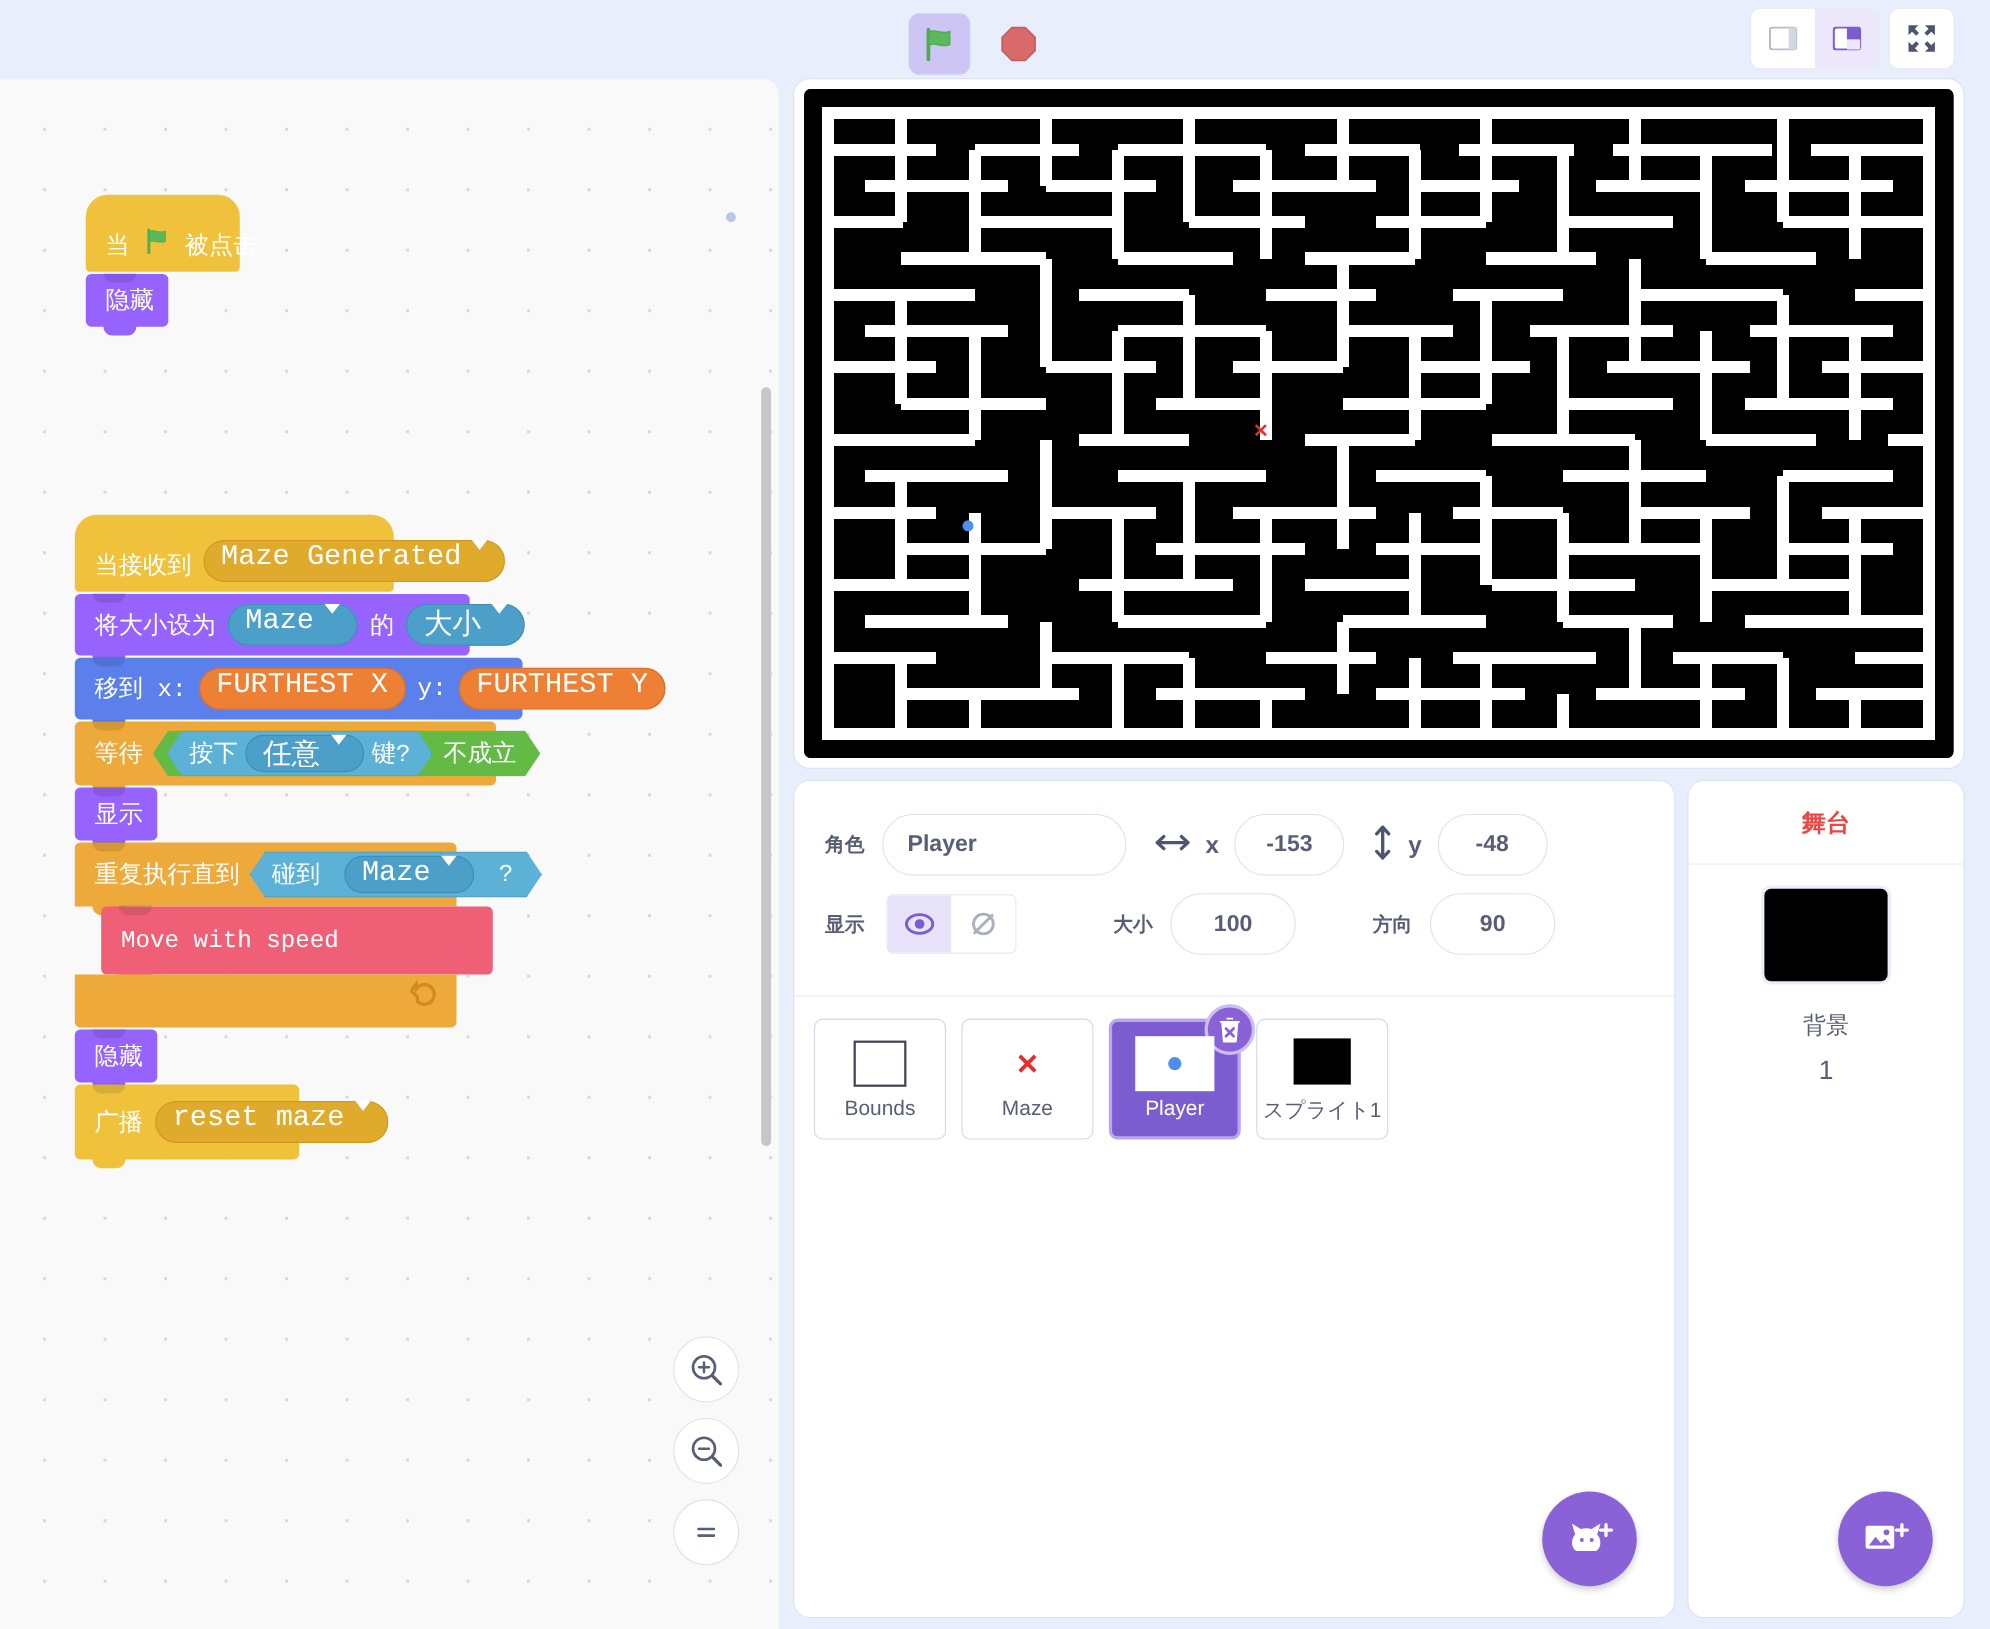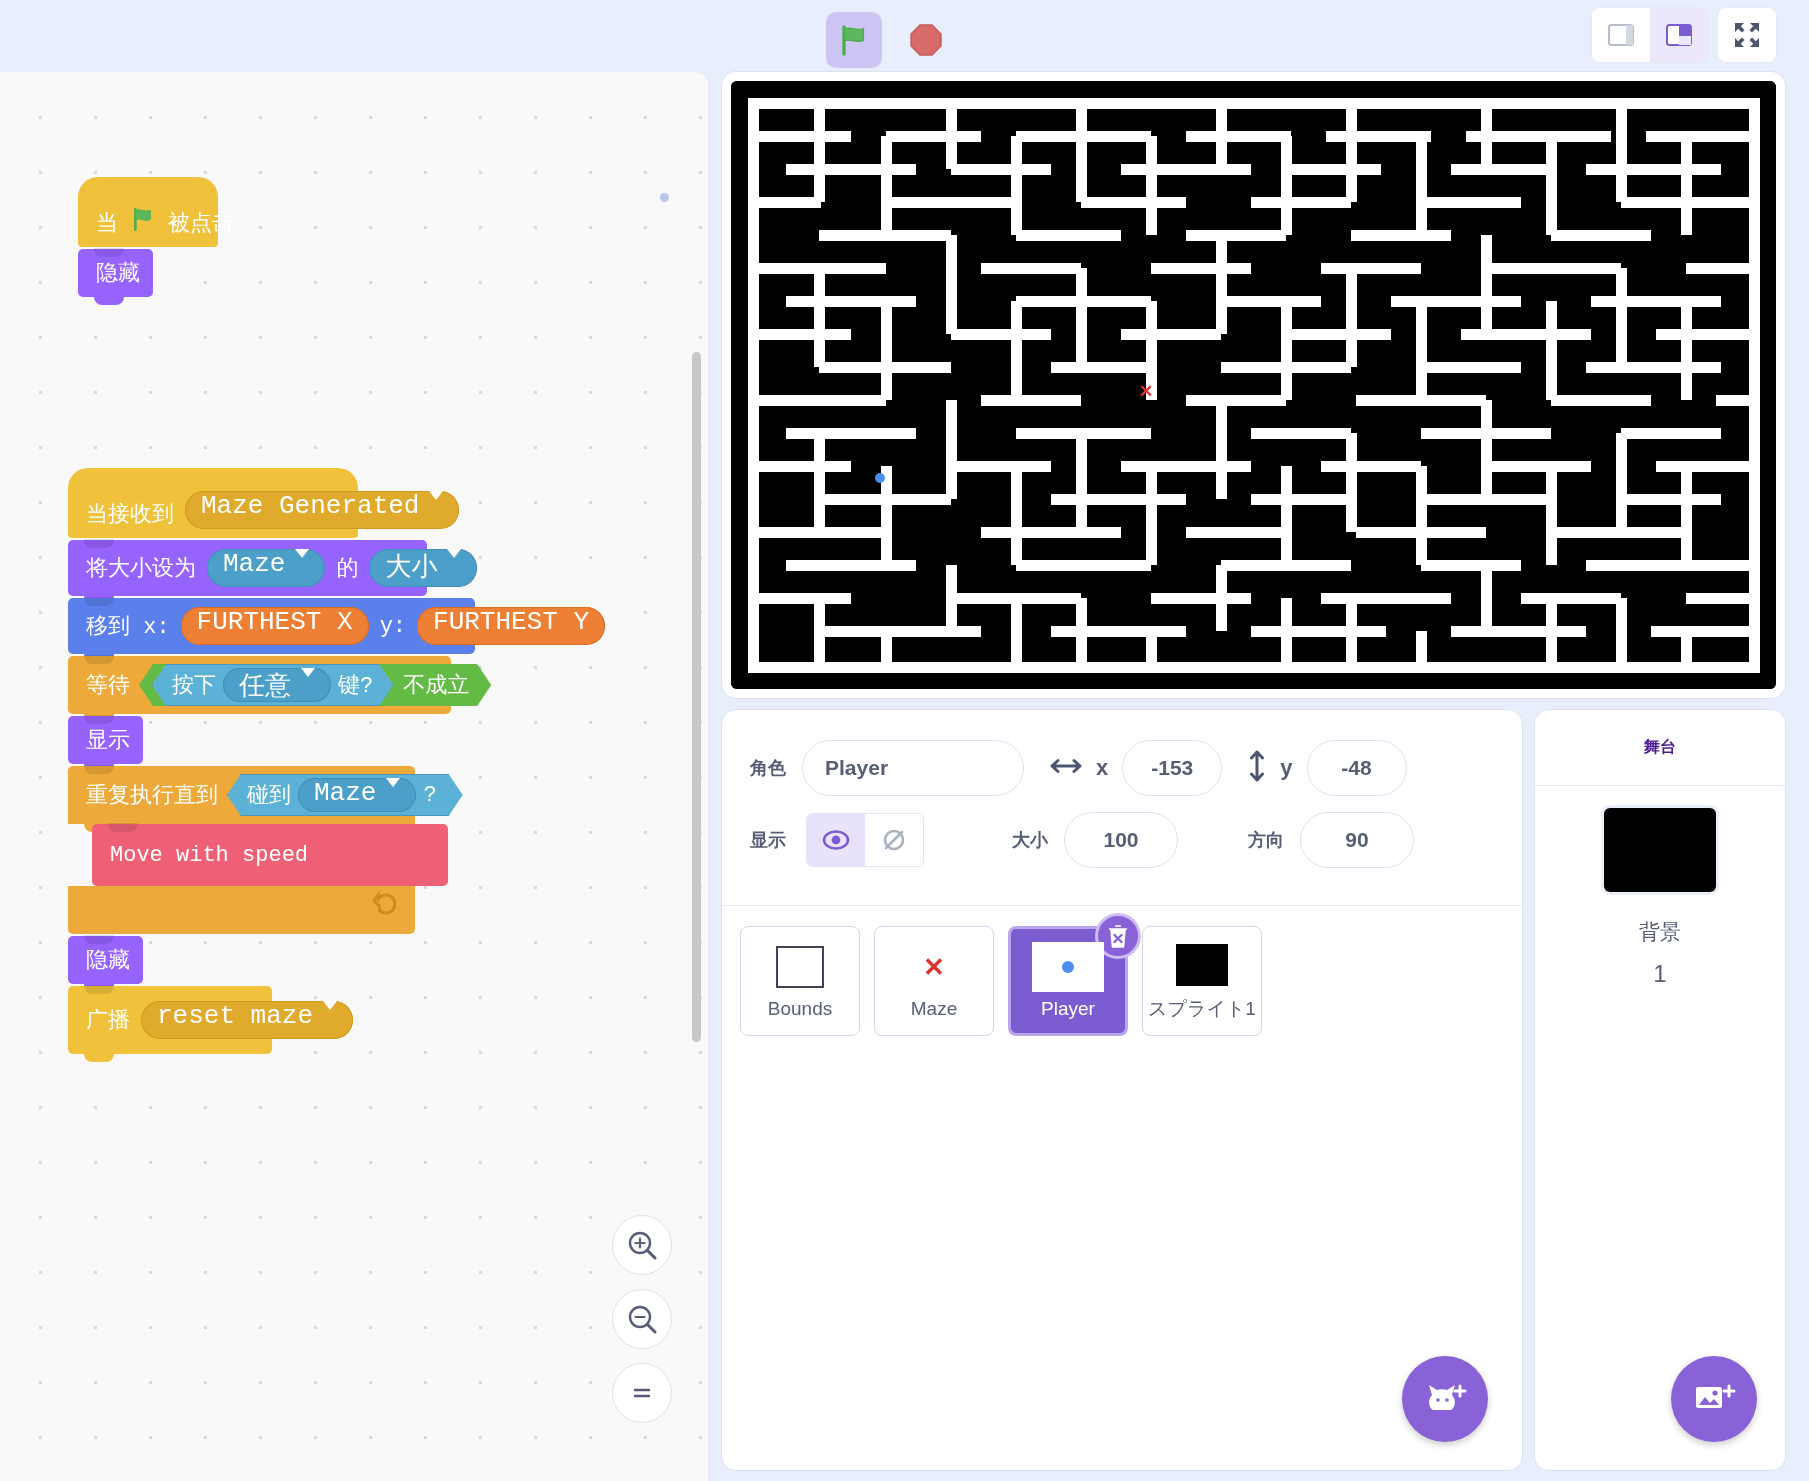--- a/index.html
+++ b/index.html
@@ -228,21 +228,21 @@
   }
 
   
   .stage-pane {
     position: absolute; left: 1535px; top: 710px; width: 250px; height: 760px;
     background: #fff; border-radius: 14px; box-shadow: 0 0 0 1px #dbe3f3;
     overflow: hidden;
   }
   .stage-hdr {
     height: 76px; display: flex; align-items: center; justify-content: center;
-    border-bottom: 1px solid #e6ecf7; font-size: 16px; color: #4c1d95; font-weight: bold;
+    border-bottom: 1px solid #e6ecf7; font-size: 22px; color: #ef4444; font-weight: bold;
   }
   .stage-thumb-box {
     padding: 22px 30px 0; display: flex; flex-direction: column; align-items: center;
   }
   .stage-thumb {
     width: 112px; height: 84px; background: #000; border-radius: 6px;
     box-shadow: 0 0 0 3px #e9eef8;
   }
   .stage-sub {
     margin-top: 26px; font-size: 21px; color: #575e75; text-align: center;
@@ -372,21 +372,21 @@
         </span>
       </div>
 
       <div class="blk stack c-looks" style="width:75px; margin-top:2px;">
         <span class="label-txt">显示</span>
       </div>
 
       <div class="c-wrap" style="margin-top:2px;">
         <div class="blk stack c-ctrl c-top" style="width:347px; height:58px;">
           <span class="label-txt">重复执行直到</span>
-          <span class="bool bool-sense" style="padding-right:26px;">
+          <span class="bool bool-sense" style="padding-right:26px;gap:15px;">
             <span>碰到</span>
             <span class="pill pill-drop-sense" style="height:34px; background:#4b9fc9;">
               <span>Maze</span>
               <i class="caret"></i>
             </span>
             <span>?</span>
           </span>
         </div>
         <div class="c-inner">
           <div class="blk stack c-custom" style="width:356px; height:62px; border-radius:5px;">

